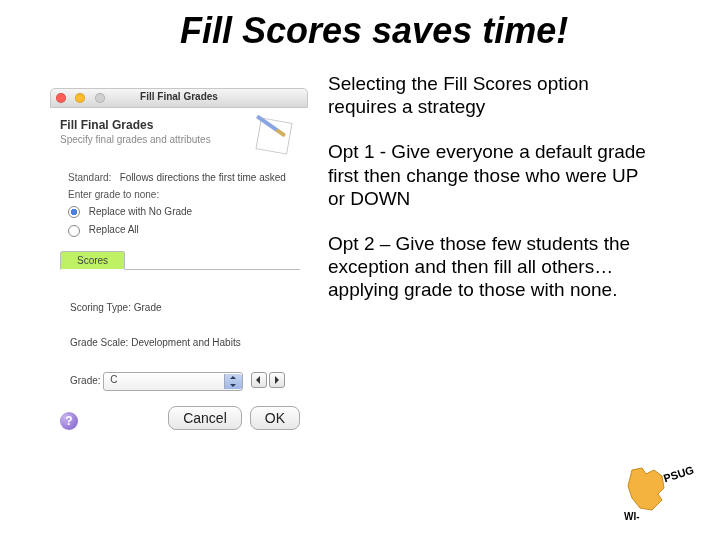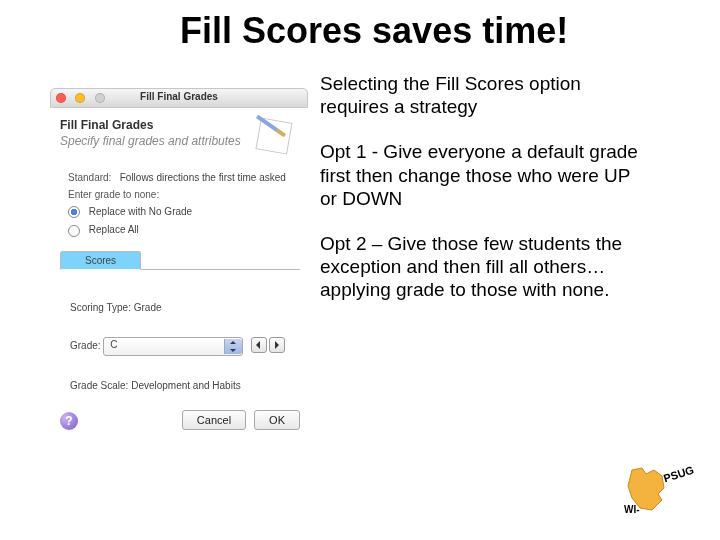--- a/index.html
+++ b/index.html
@@ -1,59 +1,59 @@
 <!DOCTYPE html>
 <html><head>
 <meta charset="utf-8">
 <style>
   html,body{margin:0;padding:0;width:720px;height:540px;background:#fff;font-family:Arial,Helvetica,sans-serif;color:#000;overflow:hidden}
   .slide{position:relative;width:720px;height:540px}
-  .title{position:absolute;left:180px;top:10px;font-weight:bold;font-size:36px;letter-spacing:0px}
-  .bullets{position:absolute;left:320px;top:72px;width:326px;font-size:19px;line-height:1.22}
+  .title{position:absolute;left:180px;top:10px;font-style:italic;font-weight:bold;font-size:36px;letter-spacing:0px}
+  .bullets{position:absolute;left:328px;top:72px;width:326px;font-size:19px;line-height:1.22}
   .bullets p{margin:0 0 22px 0}
 
   
   .shot{position:absolute;left:50px;top:88px;width:258px;height:350px;background:#fff}
   .titlebar{position:relative;height:18px;background:linear-gradient(#f6f6f6,#d8d8d8);border-top-left-radius:5px;border-top-right-radius:5px;border:1px solid #c7c7c7}
   .tbtn{display:inline-block;width:10px;height:10px;border-radius:50%;margin:3px 0 0 5px;box-shadow:inset 0 0 0 1px rgba(0,0,0,.15)}
   .tred{background:#ff5f57}.tyel{background:#ffbd2e}.tgrn{background:#d0d0d0}
   .tb-title{position:absolute;left:0;right:0;top:2px;text-align:center;font-size:10px;color:#333;font-weight:bold}
   .panel{padding:10px 8px 6px 10px;font-size:10px;color:#444}
   .panel-hl{position:relative;height:48px}
   .hl-title{font-weight:bold;color:#333;font-size:12px}
-  .hl-sub{color:#8a8a8a;font-style:italic;font-size:12px;margin-top:2px}
+  .hl-sub{color:#8a8a8a;font-size:10px;margin-top:2px}
   .clip{position:absolute;right:2px;top:-8px;width:46px;height:46px}
   .clip .sheet{position:absolute;left:6px;top:10px;width:30px;height:30px;background:#fff;border:1px solid #c8c8c8;transform:rotate(10deg)}
   .clip .pen{position:absolute;left:2px;top:14px;width:34px;height:4px;background:linear-gradient(90deg,#8aa6e2,#8aa6e2 70%,#d0b060 70%,#d0b060);transform:rotate(35deg);border-radius:1px}
   .row{margin:6px 8px}
   .lbl{color:#555}
   .radio{display:inline-block;width:10px;height:10px;border:1px solid #888;border-radius:50%;vertical-align:middle;margin-right:6px;background:#fff}
   .radio.sel{background:radial-gradient(circle,#4d7fe0 44%,#fff 48%)}
-  .tab{display:inline-block;border:1px solid #bbb;border-bottom:1px solid #fff;border-radius:3px 3px 0 0;padding:3px 24px;font-size:10px;color:#444;background:#7dd3fc;position:relative;z-index:2}
+  .tab{display:inline-block;border:1px solid #bbb;border-bottom:1px solid #fff;border-radius:3px 3px 0 0;padding:3px 16px;font-size:10px;color:#444;background:#bef264;position:relative;z-index:2}
   .tabline{border-top:1px solid #bbb;margin-top:-1px}
   .formarea{padding:8px 6px 16px 10px}
   .formrow{margin:24px 0;font-size:10px}
   .dd{display:inline-block;border:1px solid #aaa;border-radius:3px;padding:1px 0 1px 6px;background:linear-gradient(#fff,#f0f0f0);font-size:10px;min-width:132px;height:15px;vertical-align:middle}
   .dd .cap{display:inline-block;float:right;height:15px;width:17px;border-left:1px solid #a0a9b9;background:linear-gradient(#c7d5ef,#9fb7e6);position:relative;border-radius:0 2px 2px 0}
   .dd .cap:before,.dd .cap:after{content:"";position:absolute;left:5px;border-left:3px solid transparent;border-right:3px solid transparent}
   .dd .cap:before{top:2px;border-bottom:3px solid #2a3a5a}
   .dd .cap:after{bottom:2px;border-top:3px solid #2a3a5a}
   .stepper{display:inline-block;vertical-align:middle;margin-left:4px}
   .stepbtn{width:14px;height:14px;border:1px solid #9a9a9a;border-radius:3px;background:linear-gradient(#fdfdfd,#e5e5e5);display:inline-block;position:relative;margin:0 1px}
   .stepbtn.l:before{content:"";position:absolute;left:4px;top:3px;border-top:4px solid transparent;border-bottom:4px solid transparent;border-right:4px solid #333}
   .stepbtn.r:before{content:"";position:absolute;left:5px;top:3px;border-top:4px solid transparent;border-bottom:4px solid transparent;border-left:4px solid #333}
   .footer{position:absolute;left:8px;right:8px;bottom:8px;display:flex;align-items:center;justify-content:flex-end}
   .help{position:absolute;left:2px;bottom:0;width:18px;height:18px;border-radius:50%;background:radial-gradient(circle at 30% 30%,#c9b4f0,#7c5cc9);color:#fff;font-weight:bold;font-size:12px;text-align:center;line-height:18px}
-  .btn{border:1px solid #a9a9a9;border-radius:3px;background:linear-gradient(#fdfdfd,#e8e8e8);font-size:11px;padding:3px 14px;margin-left:8px;color:#222}
+  .btn{border:1px solid #a9a9a9;border-radius:8px;background:linear-gradient(#fdfdfd,#e8e8e8);font-size:14px;padding:3px 14px;margin-left:8px;color:#222}
 
   
   .logo{position:absolute;right:36px;bottom:18px;width:60px;height:56px}
   .wisc svg{width:44px;height:48px;display:block}
   .psug{position:absolute;right:-10px;top:2px;font-size:11px;font-weight:bold;color:#000;transform:rotate(-18deg)}
-  .wi{position:absolute;left:0;bottom:7px;font-size:10px;font-weight:bold;color:#000}
+  .wi{position:absolute;left:0;bottom:0;font-size:10px;font-weight:bold;color:#000}
 </style>
 </head>
 <body>
 <div class="slide">
 
   <div class="title">Fill Scores saves time!</div>
 
   <div class="bullets">
     <p>Selecting the Fill Scores option requires a strategy</p>
     <p>Opt 1 - Give everyone a default grade first then change those who were UP or DOWN</p>
@@ -91,29 +91,29 @@
       </div>
       <div style="height:8px"></div>
       <span class="tab">Scores</span>
       <div class="tabline"></div>
       <div class="formarea">
         <div class="formrow">
           <span>Scoring Type:</span>
           <span>Grade</span>
         </div>
         <div class="formrow">
+          <span>Grade Scale:</span>
+          <span>Development and Habits</span>
+        </div>
+        <div class="formrow">
           <span>Grade:</span>
           <span class="dd"><span>C</span><span class="cap"></span></span>
           <span class="stepper">
             <span class="stepbtn l"></span><span class="stepbtn r"></span>
           </span>
-        </div>
-        <div class="formrow">
-          <span>Grade Scale:</span>
-          <span>Development and Habits</span>
         </div>
       </div>
       <div class="footer">
         <span class="help">?</span>
         <span class="btn">Cancel</span>
         <span class="btn">OK</span>
       </div>
     </div>
   </div>
 

